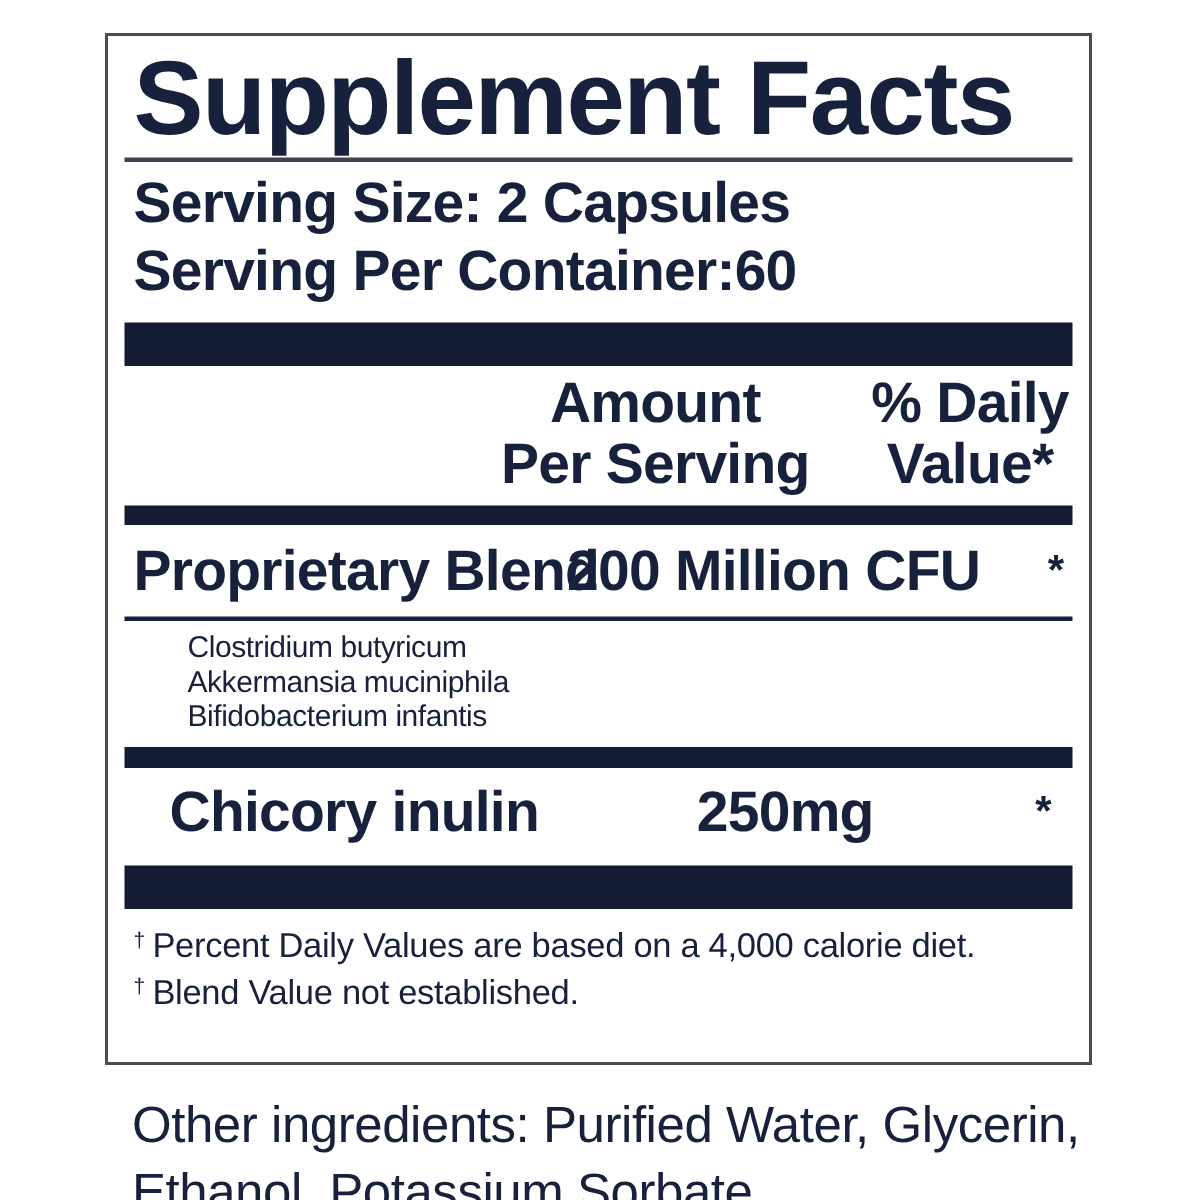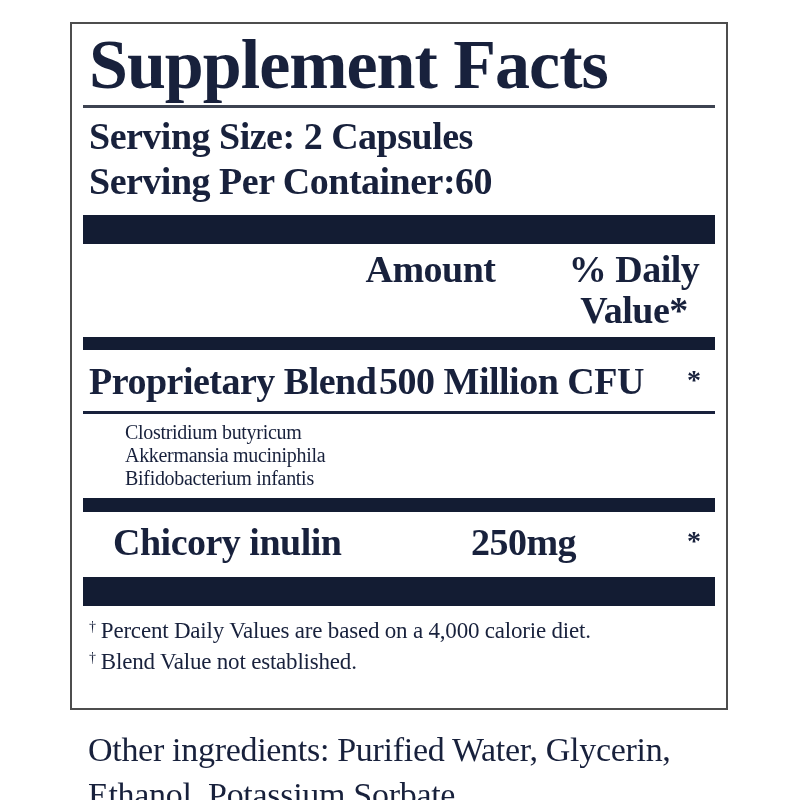--- a/index.html
+++ b/index.html
@@ -10,21 +10,21 @@
     --bg: #ffffff;
   }
   * { margin: 0; padding: 0; box-sizing: border-box; }
   html, body { background: var(--bg); }
   .canvas {
     position: relative;
     width: 800px;
     height: 800px;
     background: var(--bg);
     overflow: hidden;
-    font-family: Liberation Serif, serif;
+    font-family: Liberation Sans, sans-serif;
     color: var(--navy);
   }
   .label-box {
     position: absolute;
     left: 70px;
     top: 22px;
     width: 658px;
     height: 688px;
     border: 2px solid var(--border);
     background: var(--bg);
@@ -156,32 +156,33 @@
       <div class="serving-line">Serving Size: 2 Capsules</div>
       <div class="serving-line">Serving Per Container:60</div>
     </div>
 
     <div class="bar thick top"></div>
 
     <div class="header-row">
       <div></div>
       <div class="header-amount">
         <div class="header-line">Amount</div>
+        <div class="header-line">Per Serving</div>
       </div>
       <div class="header-dv">
         <div class="header-line">% Daily</div>
         <div class="header-line">Value*</div>
       </div>
     </div>
 
     <div class="bar thin mid"></div>
 
     <div class="fact-row prop">
       <div class="cell-name">Proprietary Blend</div>
-      <div class="cell-amount">500 Million CFU</div>
+      <div class="cell-amount">200 Million CFU</div>
       <div class="cell-dv">*</div>
     </div>
 
     <div class="hairline"></div>
 
     <div class="blend-list">
       <div class="blend-item">Clostridium butyricum</div>
       <div class="blend-item">Akkermansia muciniphila</div>
       <div class="blend-item">Bifidobacterium infantis</div>
     </div>

